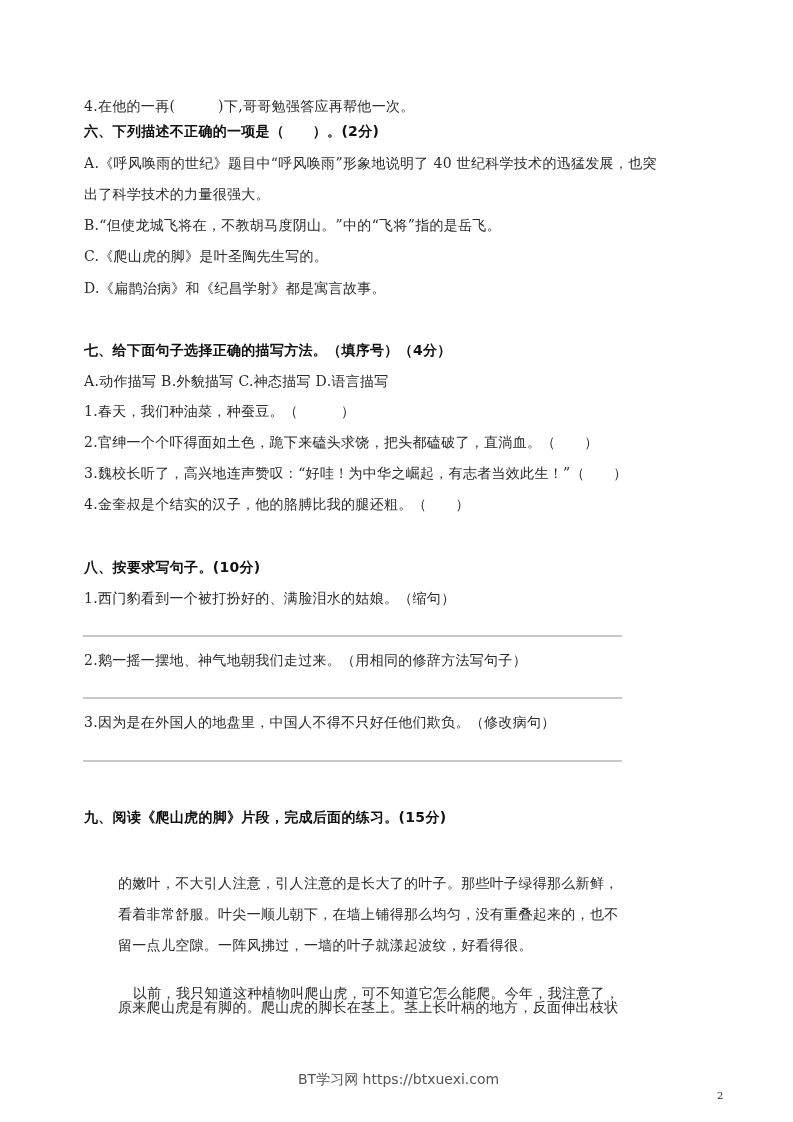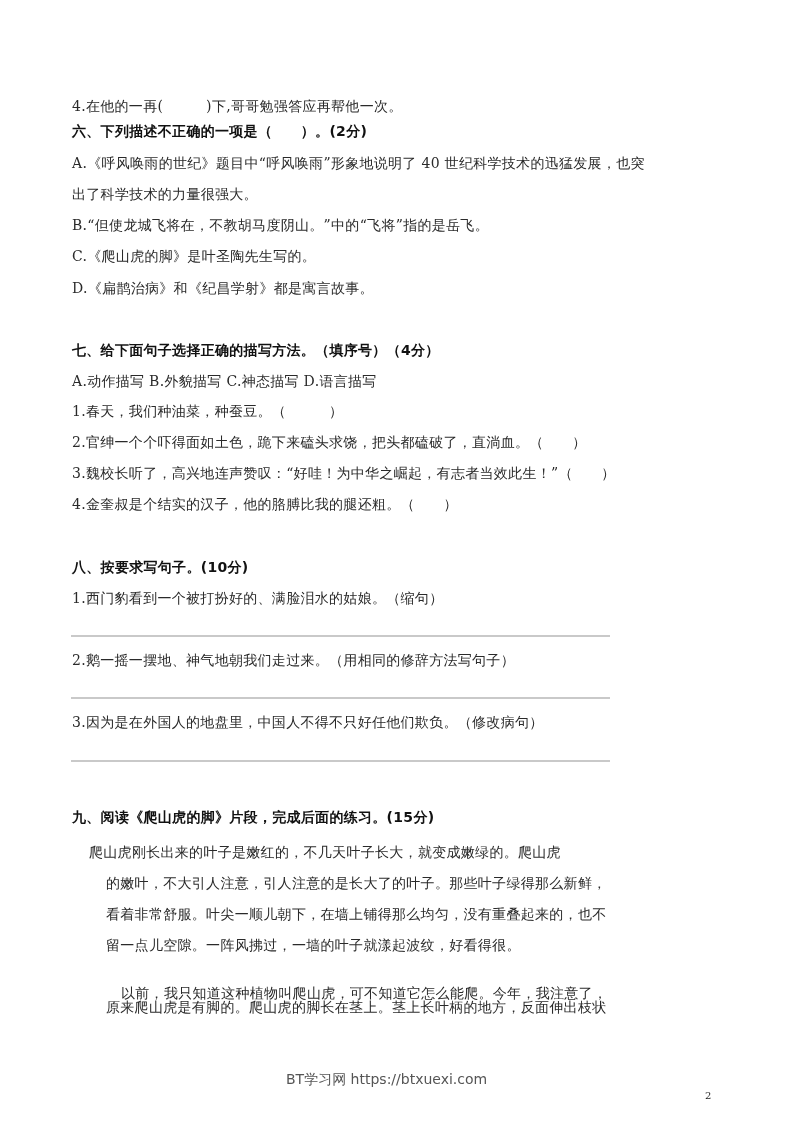--- a/index.html
+++ b/index.html
@@ -10,21 +10,21 @@
     body {
       width: 793px;
       height: 1122px;
       position: relative;
       overflow: hidden;
       font-family: "DejaVu Serif", "Liberation Serif", serif;
       color: #2a2a2a;
     }
     .page {
       position: absolute;
-      left: 0; top: 0;
+      left: 12px; top: 0;
       width: 733px;
       height: 1122px;
     }
     .line {
       position: absolute;
       left: 72px;
       font-size: 14px;
       line-height: 20px;
       white-space: nowrap;
       letter-spacing: 0.3px;
@@ -86,21 +86,20 @@
 
   <div class="line heading" style="top:557px;">八、按要求写句子。(10分)</div>
   <div class="line" style="top:588px;">1.西门豹看到一个被打扮好的、满脸泪水的姑娘。（缩句）</div>
   <div class="answer-line" style="top:635px;"></div>
   <div class="line" style="top:650px;">2.鹅一摇一摆地、神气地朝我们走过来。（用相同的修辞方法写句子）</div>
   <div class="answer-line" style="top:697px;"></div>
   <div class="line" style="top:712px;">3.因为是在外国人的地盘里，中国人不得不只好任他们欺负。（修改病句）</div>
   <div class="answer-line" style="top:760px;"></div>
 
   <div class="line heading" style="top:807px;">九、阅读《爬山虎的脚》片段，完成后面的练习。(15分)</div>
-  <div class="line indent1" style="top:842px;">爬山虎刚长出来的叶子是嫩红的，不几天叶子长大，就变成嫩绿的。爬山虎</div>
   <div class="line indent2" style="top:873px;">的嫩叶，不大引人注意，引人注意的是长大了的叶子。那些叶子绿得那么新鲜，</div>
   <div class="line indent2" style="top:904px;">看着非常舒服。叶尖一顺儿朝下，在墙上铺得那么均匀，没有重叠起来的，也不</div>
   <div class="line indent2" style="top:935px;">留一点儿空隙。一阵风拂过，一墙的叶子就漾起波纹，好看得很。</div>
   <div class="line para-first" style="top:966px;">以前，我只知道这种植物叫爬山虎，可不知道它怎么能爬。今年，我注意了，</div>
   <div class="line indent2" style="top:997px;">原来爬山虎是有脚的。爬山虎的脚长在茎上。茎上长叶柄的地方，反面伸出枝状</div>
 
   <div class="footer">BT学习网 https://btxuexi.com</div>
   <div class="page-num">2</div>
 </div>
 

